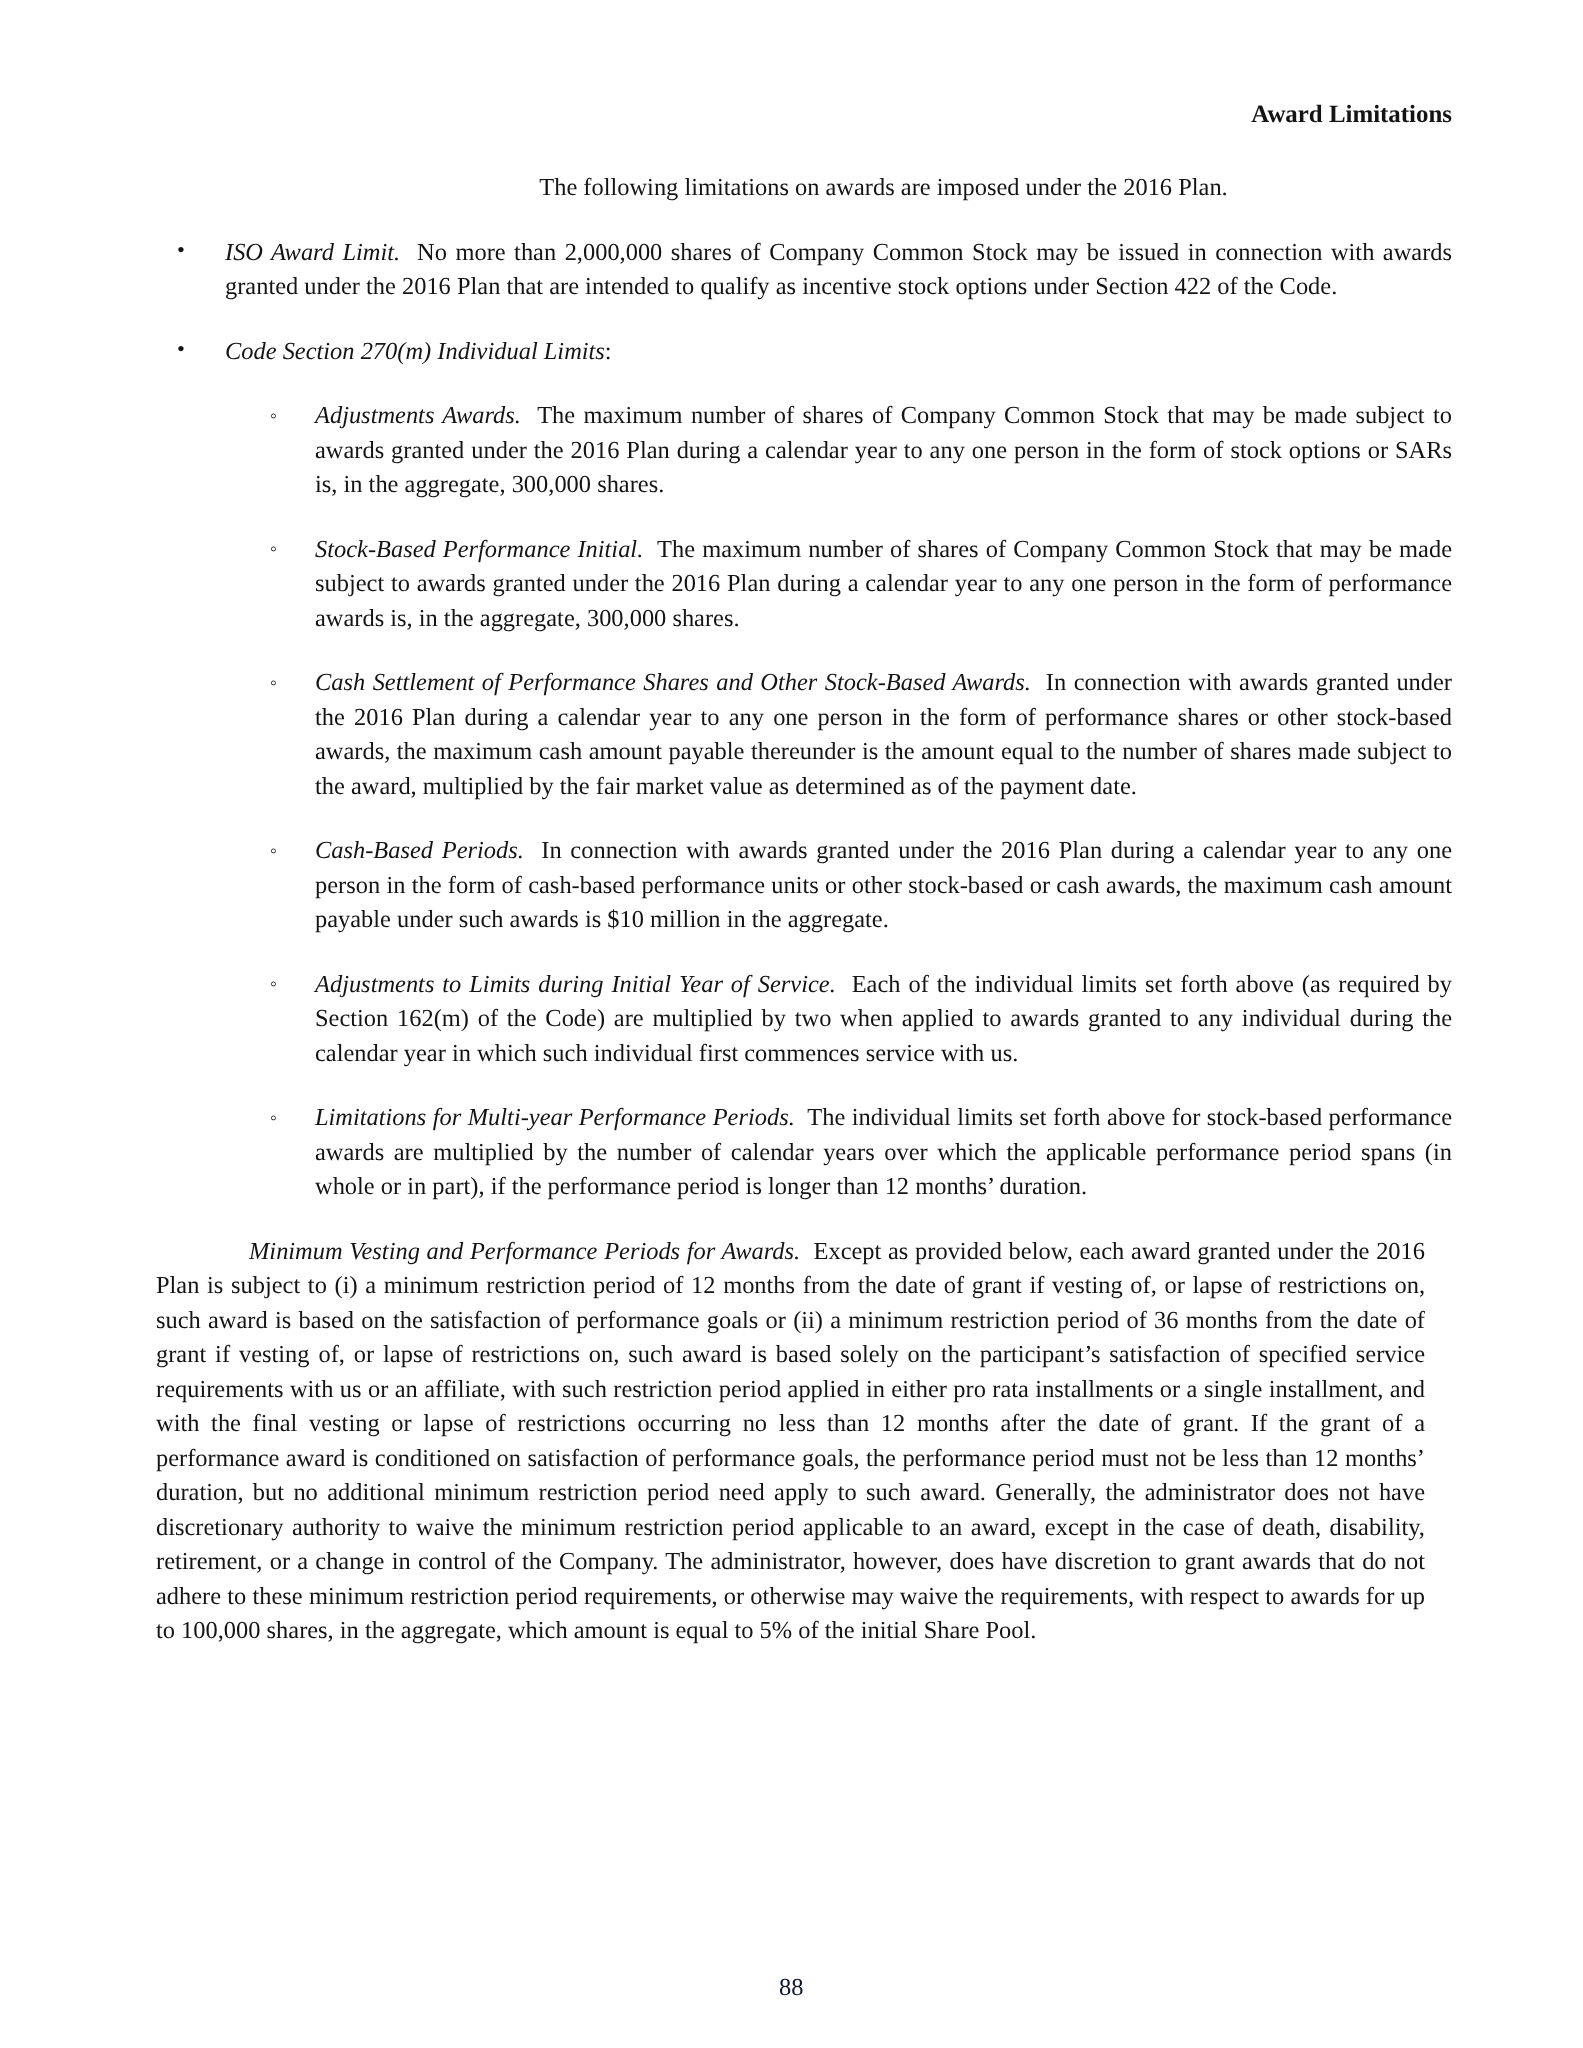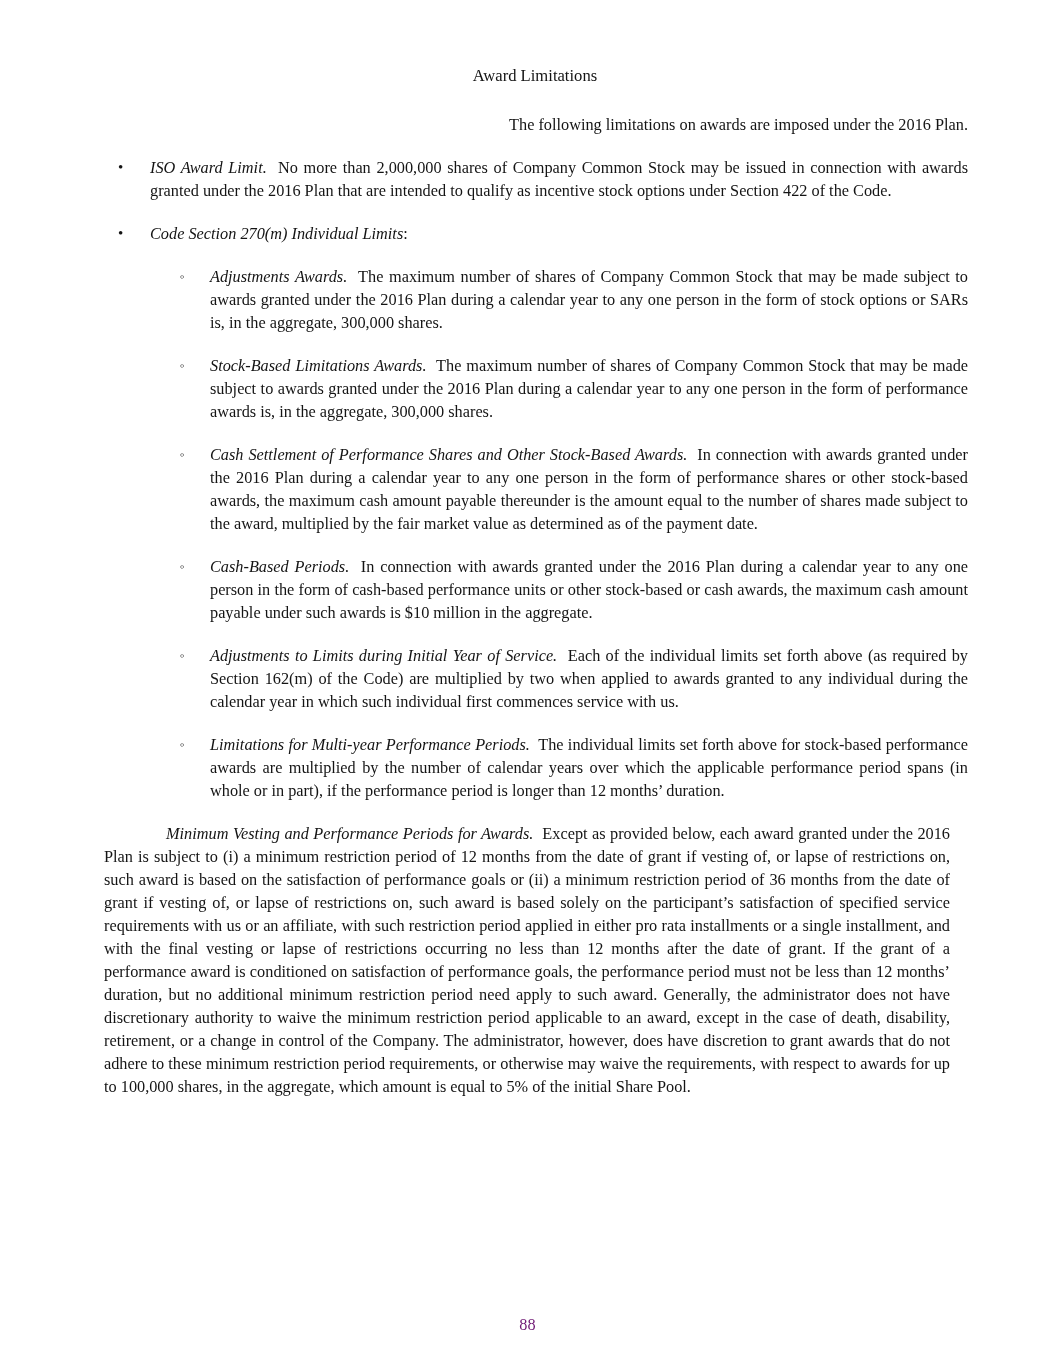--- a/index.html
+++ b/index.html
@@ -17,28 +17,28 @@
     position: absolute;
     left: 86px;
     top: 64px;
     width: 882px;
     font-size: 16.3px;
     line-height: 23px;
     text-align: justify;
   }
   .heading {
     font-size: 16.6px;
-    font-weight: normal;
+    font-weight: bold;
     margin: 0 0 26px 16px;
-    text-align: center;
+    text-align: right;
   }
   .intro {
     margin: 0 0 20px 0;
     text-indent: 124px;
-    text-align: right;
+    text-align: center;
   }
   .item {
     position: relative;
     margin: 0 0 20px 0;
   }
   .item .marker {
     position: absolute;
     top: 0;
     line-height: 23px;
   }
@@ -52,21 +52,21 @@
     text-indent: 62px;
   }
   .pageno {
     position: absolute;
     left: 0;
     top: 1315px;
     width: 100%;
     text-align: center;
     font-size: 16.3px;
     font-family: "Liberation Serif", serif;
-    color: #701a75;
+    color: #0f172a;
   }
 </style>
 </head>
 <body>
 
 <div class="page">
   <div class="content">
 
     <h1 class="heading">Award Limitations</h1>
 
@@ -78,21 +78,21 @@
 
     <div class="item lvl1">
       <span class="marker">•</span><span class="lead">Code Section 270(m) Individual Limits</span><span>:</span>
     </div>
 
     <div class="item lvl2">
       <span class="marker">◦</span><span class="lead">Adjustments Awards.</span><span>&nbsp; The maximum number of shares of Company Common Stock that may be made subject to awards granted under the 2016 Plan during a calendar year to any one person in the form of stock options or SARs is, in the aggregate, 300,000 shares.</span>
     </div>
 
     <div class="item lvl2">
-      <span class="marker">◦</span><span class="lead">Stock-Based Limitations Awards.</span><span>&nbsp; The maximum number of shares of Company Common Stock that may be made subject to awards granted under the 2016 Plan during a calendar year to any one person in the form of performance awards is, in the aggregate, 300,000 shares.</span>
+      <span class="marker">◦</span><span class="lead">Stock-Based Performance Initial.</span><span>&nbsp; The maximum number of shares of Company Common Stock that may be made subject to awards granted under the 2016 Plan during a calendar year to any one person in the form of performance awards is, in the aggregate, 300,000 shares.</span>
     </div>
 
     <div class="item lvl2">
       <span class="marker">◦</span><span class="lead">Cash Settlement of Performance Shares and Other Stock-Based Awards.</span><span>&nbsp; In connection with awards granted under the 2016 Plan during a calendar year to any one person in the form of performance shares or other stock-based awards, the maximum cash amount payable thereunder is the amount equal to the number of shares made subject to the award, multiplied by the fair market value as determined as of the payment date.</span>
     </div>
 
     <div class="item lvl2">
       <span class="marker">◦</span><span class="lead">Cash-Based Periods.</span><span>&nbsp; In connection with awards granted under the 2016 Plan during a calendar year to any one person in the form of cash-based performance units or other stock-based or cash awards, the maximum cash amount payable under such awards is $10 million in the aggregate.</span>
     </div>
 

